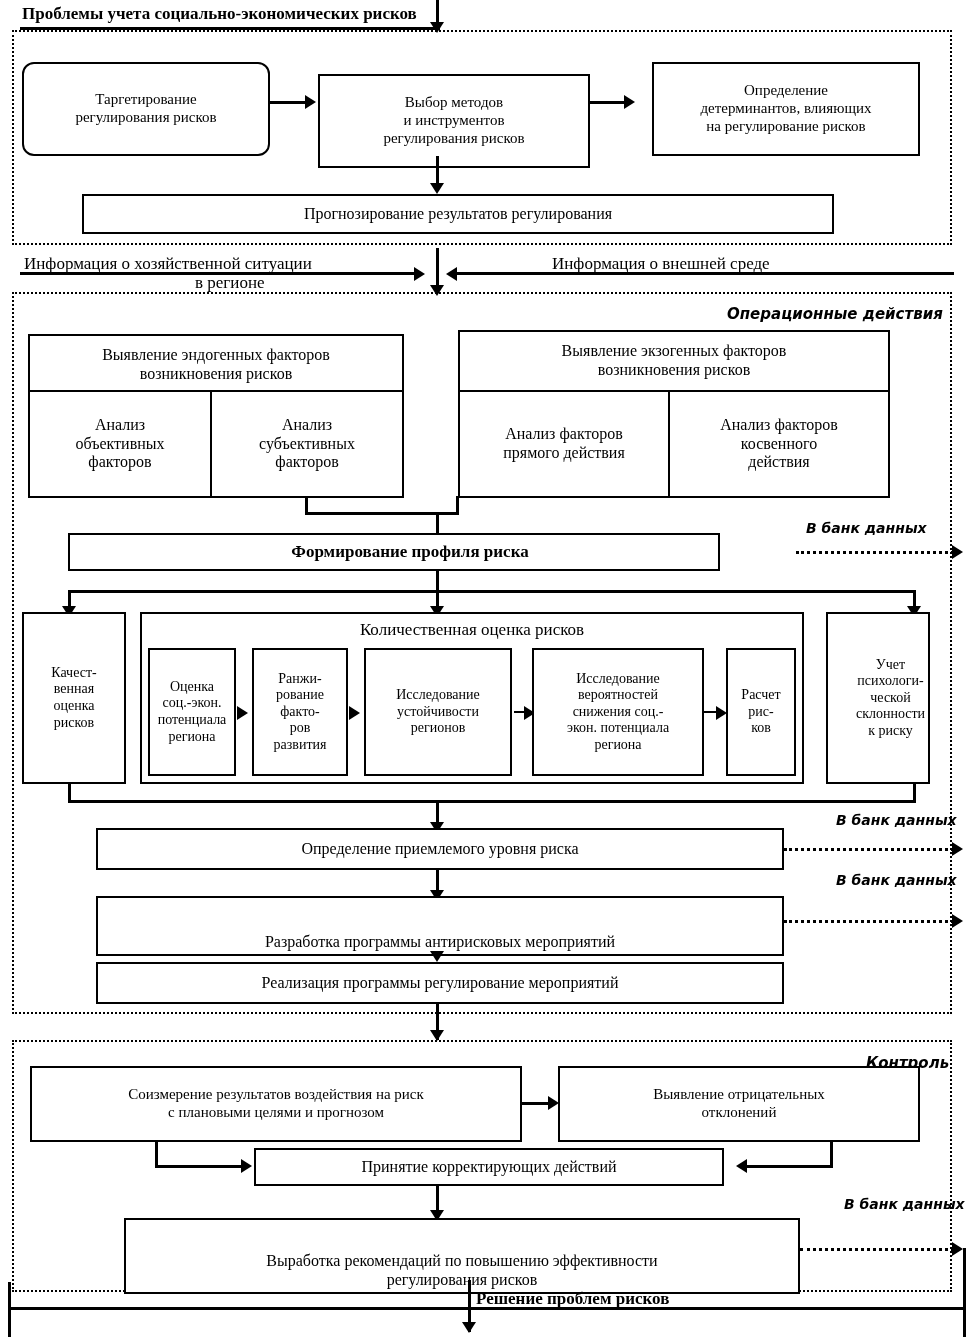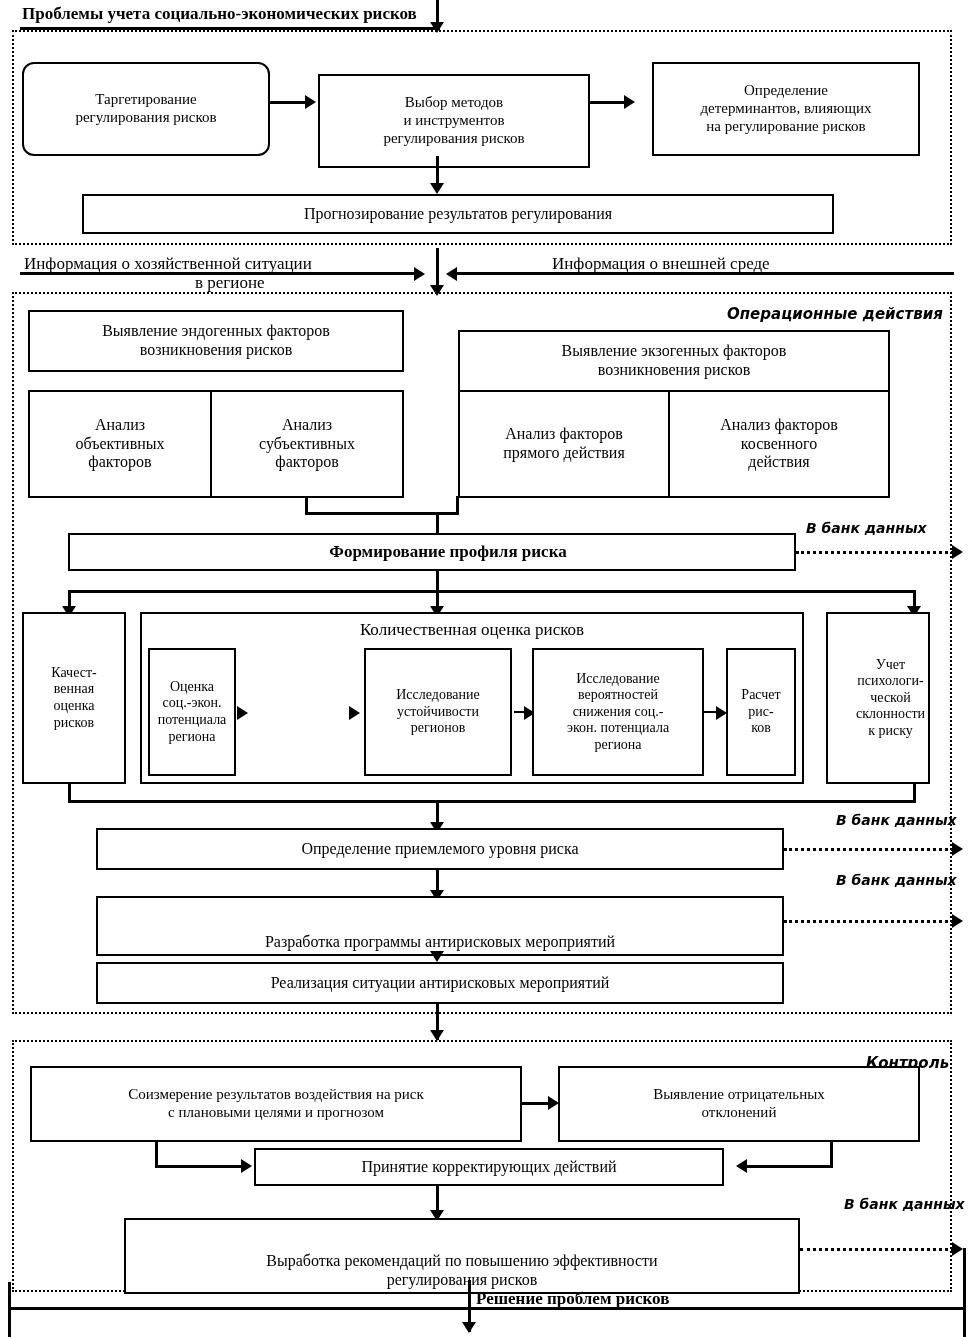--- a/index.html
+++ b/index.html
@@ -100,21 +100,21 @@
   <div class="hline" style="left:456px;top:272px;width:498px;"></div>
   <div class="ar-l" style="left:446px;top:267px;"></div>
 
   <div class="vline" style="left:436px;top:248px;height:44px;"></div>
   <div class="ar-d" style="left:430px;top:285px;"></div>
 
   <div class="region" style="left:12px;top:292px;width:940px;height:722px;"></div>
 
   <div class="annot" style="left:727px;top:305px;">Операционные действия</div>
 
-  <div class="box f16" style="left:28px;top:310px;width:376px;height:62px;">
+  <div class="box f16" style="left:28px;top:334px;width:376px;height:62px;">
     <span style="white-space:pre-line;">Выявление эндогенных факторов
 возникновения рисков</span>
   </div>
   <div class="box f16" style="left:28px;top:390px;width:184px;height:108px;">
     <span style="white-space:pre-line;">Анализ
 объективных
 факторов</span>
   </div>
   <div class="box f16" style="left:210px;top:390px;width:194px;height:108px;">
     <span style="white-space:pre-line;">Анализ
@@ -135,21 +135,21 @@
 косвенного
 действия</span>
   </div>
 
   <div class="vline" style="left:305px;top:496px;height:18px;"></div>
   <div class="vline" style="left:456px;top:496px;height:18px;"></div>
   <div class="hline" style="left:305px;top:512px;width:154px;"></div>
   <div class="vline" style="left:436px;top:512px;height:30px;"></div>
   <div class="ar-d" style="left:430px;top:535px;"></div>
 
-  <div class="box f17 b" style="left:68px;top:533px;width:728px;height:38px;padding-left:36px;">
+  <div class="box f17 b" style="left:68px;top:533px;width:652px;height:38px;padding-left:36px;">
     <span>Формирование профиля риска</span>
   </div>
 
   <div class="annot" style="left:806px;top:520px;font-size:14px;">В банк данных</div>
   <div class="dotline" style="left:796px;top:551px;width:158px;"></div>
   <div class="ar-r" style="left:952px;top:545px;"></div>
 
   <div class="vline" style="left:436px;top:571px;height:22px;"></div>
   <div class="hline" style="left:68px;top:590px;width:848px;"></div>
   <div class="vline" style="left:68px;top:590px;height:22px;"></div>
@@ -170,20 +170,27 @@
               display:block;padding:0;"></div>
   <div class="lbl f17" style="left:140px;top:620px;width:664px;">Количественная оценка рисков</div>
 
   <div class="box f14" style="left:148px;top:648px;width:88px;height:128px;">
     <span style="white-space:pre-line;">Оценка
 соц.-экон.
 потенциала
 региона</span>
   </div>
   <div class="ar-r" style="left:237px;top:706px;"></div>
+  <div class="box f14" style="left:252px;top:648px;width:96px;height:128px;">
+    <span style="white-space:pre-line;">Ранжи-
+рование
+факто-
+ров
+развития</span>
+  </div>
   <div class="ar-r" style="left:349px;top:706px;"></div>
   <div class="box f14" style="left:364px;top:648px;width:148px;height:128px;">
     <span style="white-space:pre-line;">Исследование
 устойчивости
 регионов</span>
   </div>
   <div class="hline2" style="left:514px;top:711px;width:14px;"></div>
   <div class="ar-r" style="left:524px;top:706px;"></div>
   <div class="box f14" style="left:532px;top:648px;width:172px;height:128px;">
     <span style="white-space:pre-line;">Исследование
@@ -229,21 +236,21 @@
     <span>Разработка программы антирисковых мероприятий</span>
   </div>
 
   <div class="annot" style="left:836px;top:872px;font-size:14px;">В банк данных</div>
   <div class="dotline" style="left:784px;top:920px;width:170px;"></div>
   <div class="ar-r" style="left:952px;top:914px;"></div>
 
   <div class="ar-d" style="left:430px;top:951px;"></div>
 
   <div class="box f16" style="left:96px;top:962px;width:688px;height:42px;">
-    <span>Реализация ситуации антирисковых мероприятий</span>
+    <span>Реализация программы регулирование мероприятий</span>
   </div>
 
   <div class="vline" style="left:436px;top:1004px;height:36px;"></div>
   <div class="ar-d" style="left:430px;top:1030px;"></div>
 
   <div class="region" style="left:12px;top:1040px;width:940px;height:252px;"></div>
 
   <div class="annot" style="left:866px;top:1054px;">Контроль</div>
 
   <div class="box f15" style="left:30px;top:1066px;width:492px;height:76px;">

